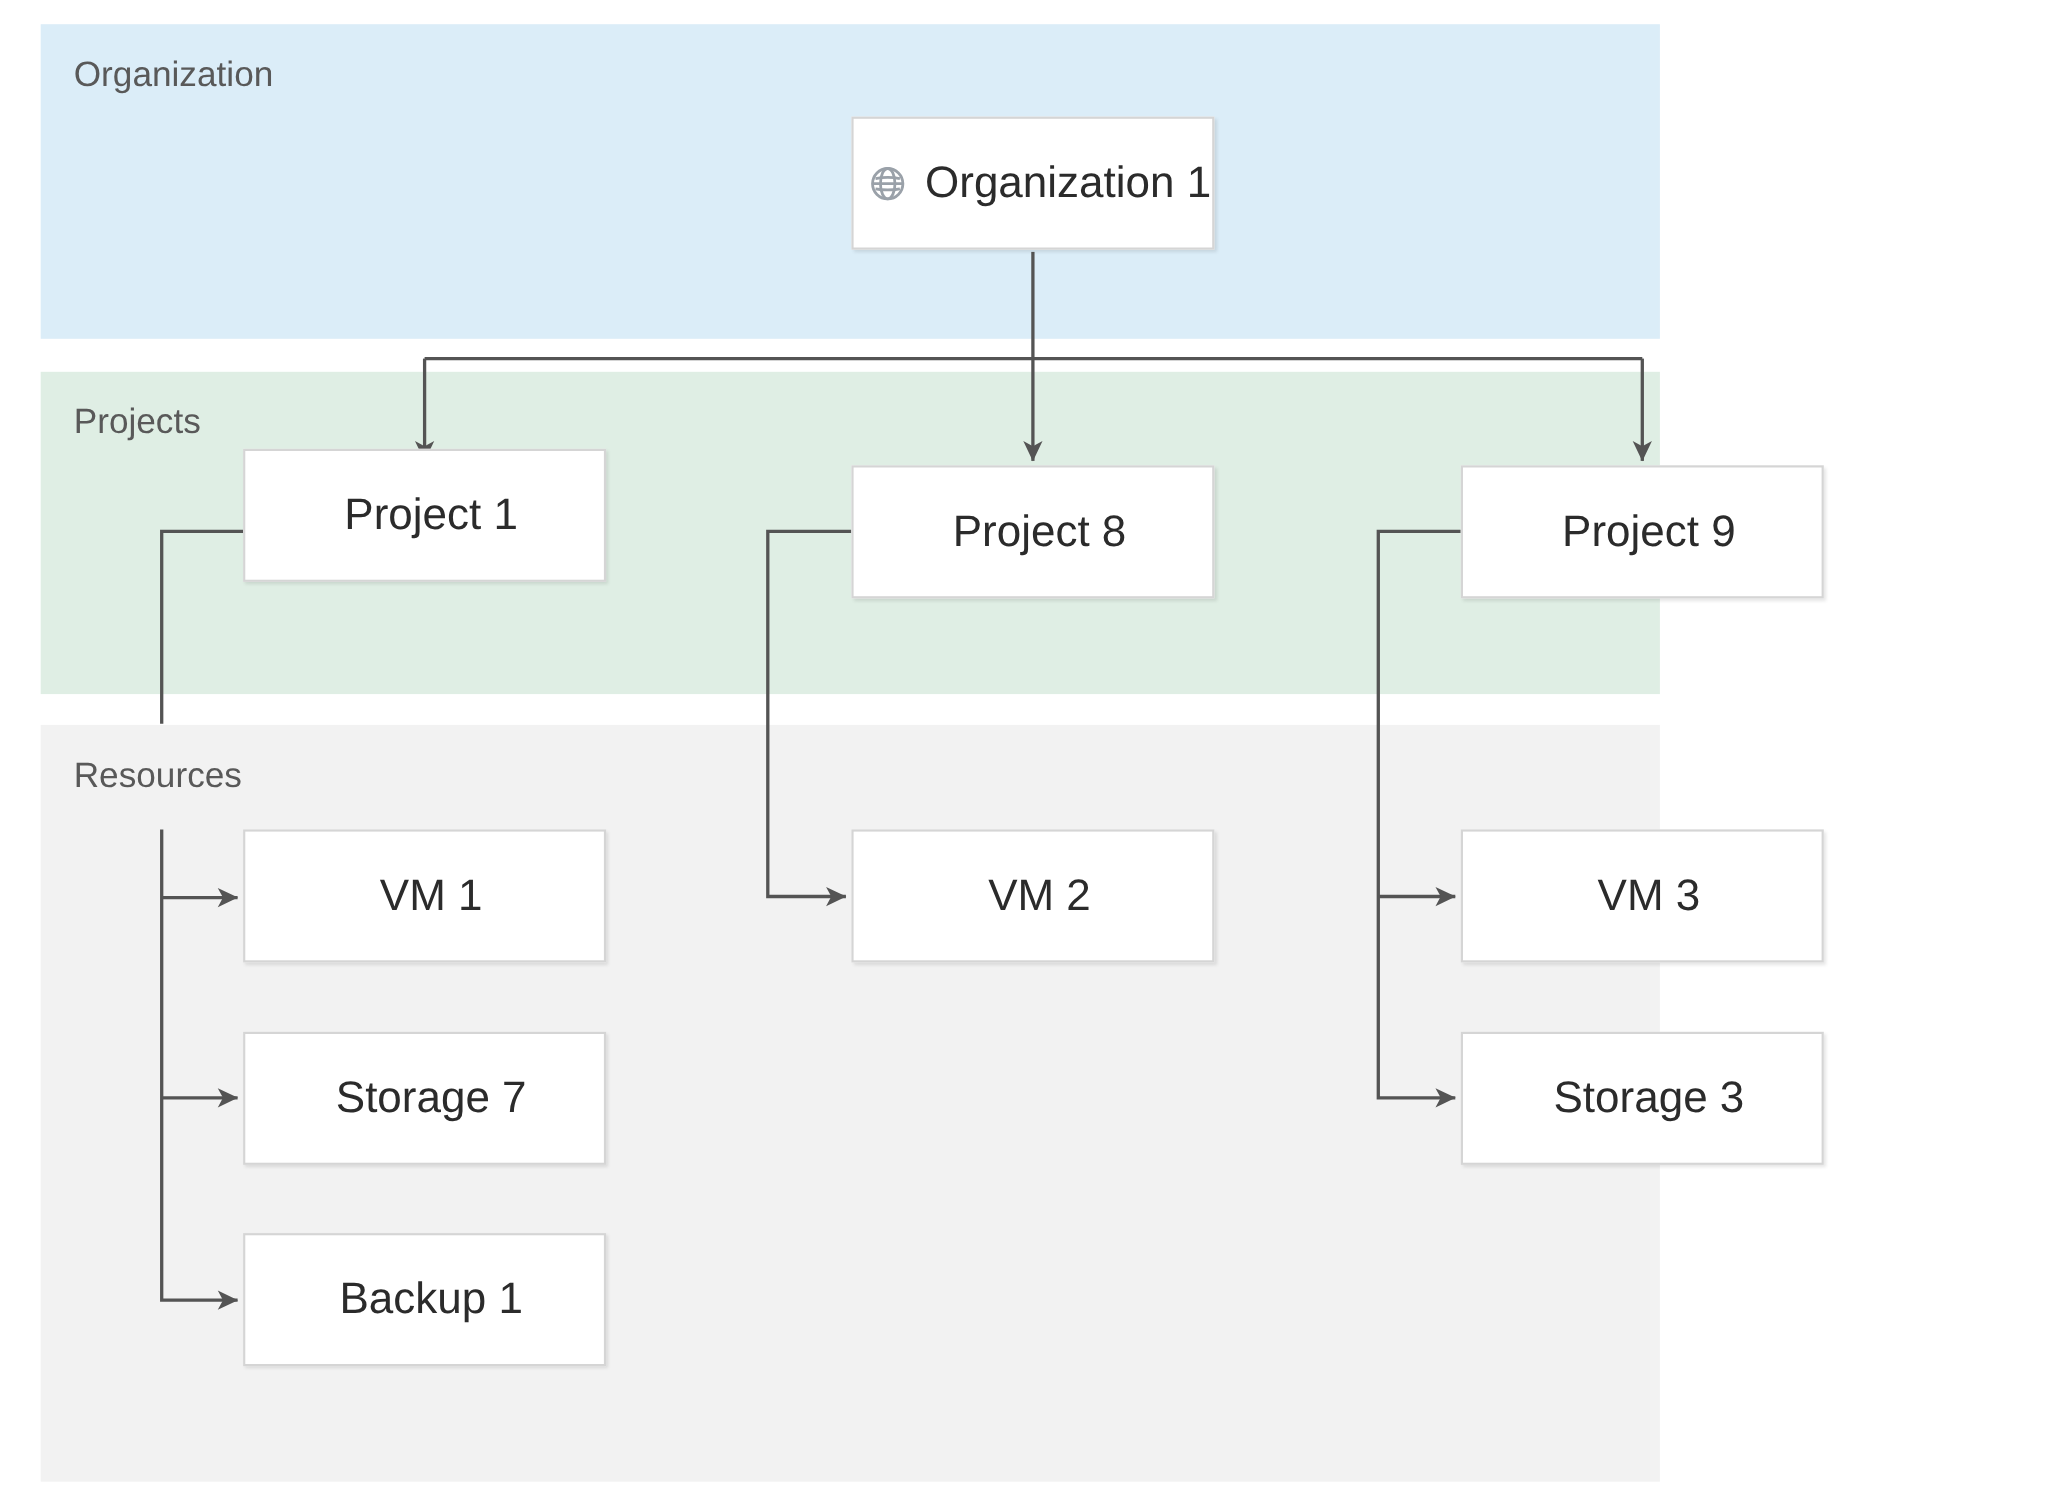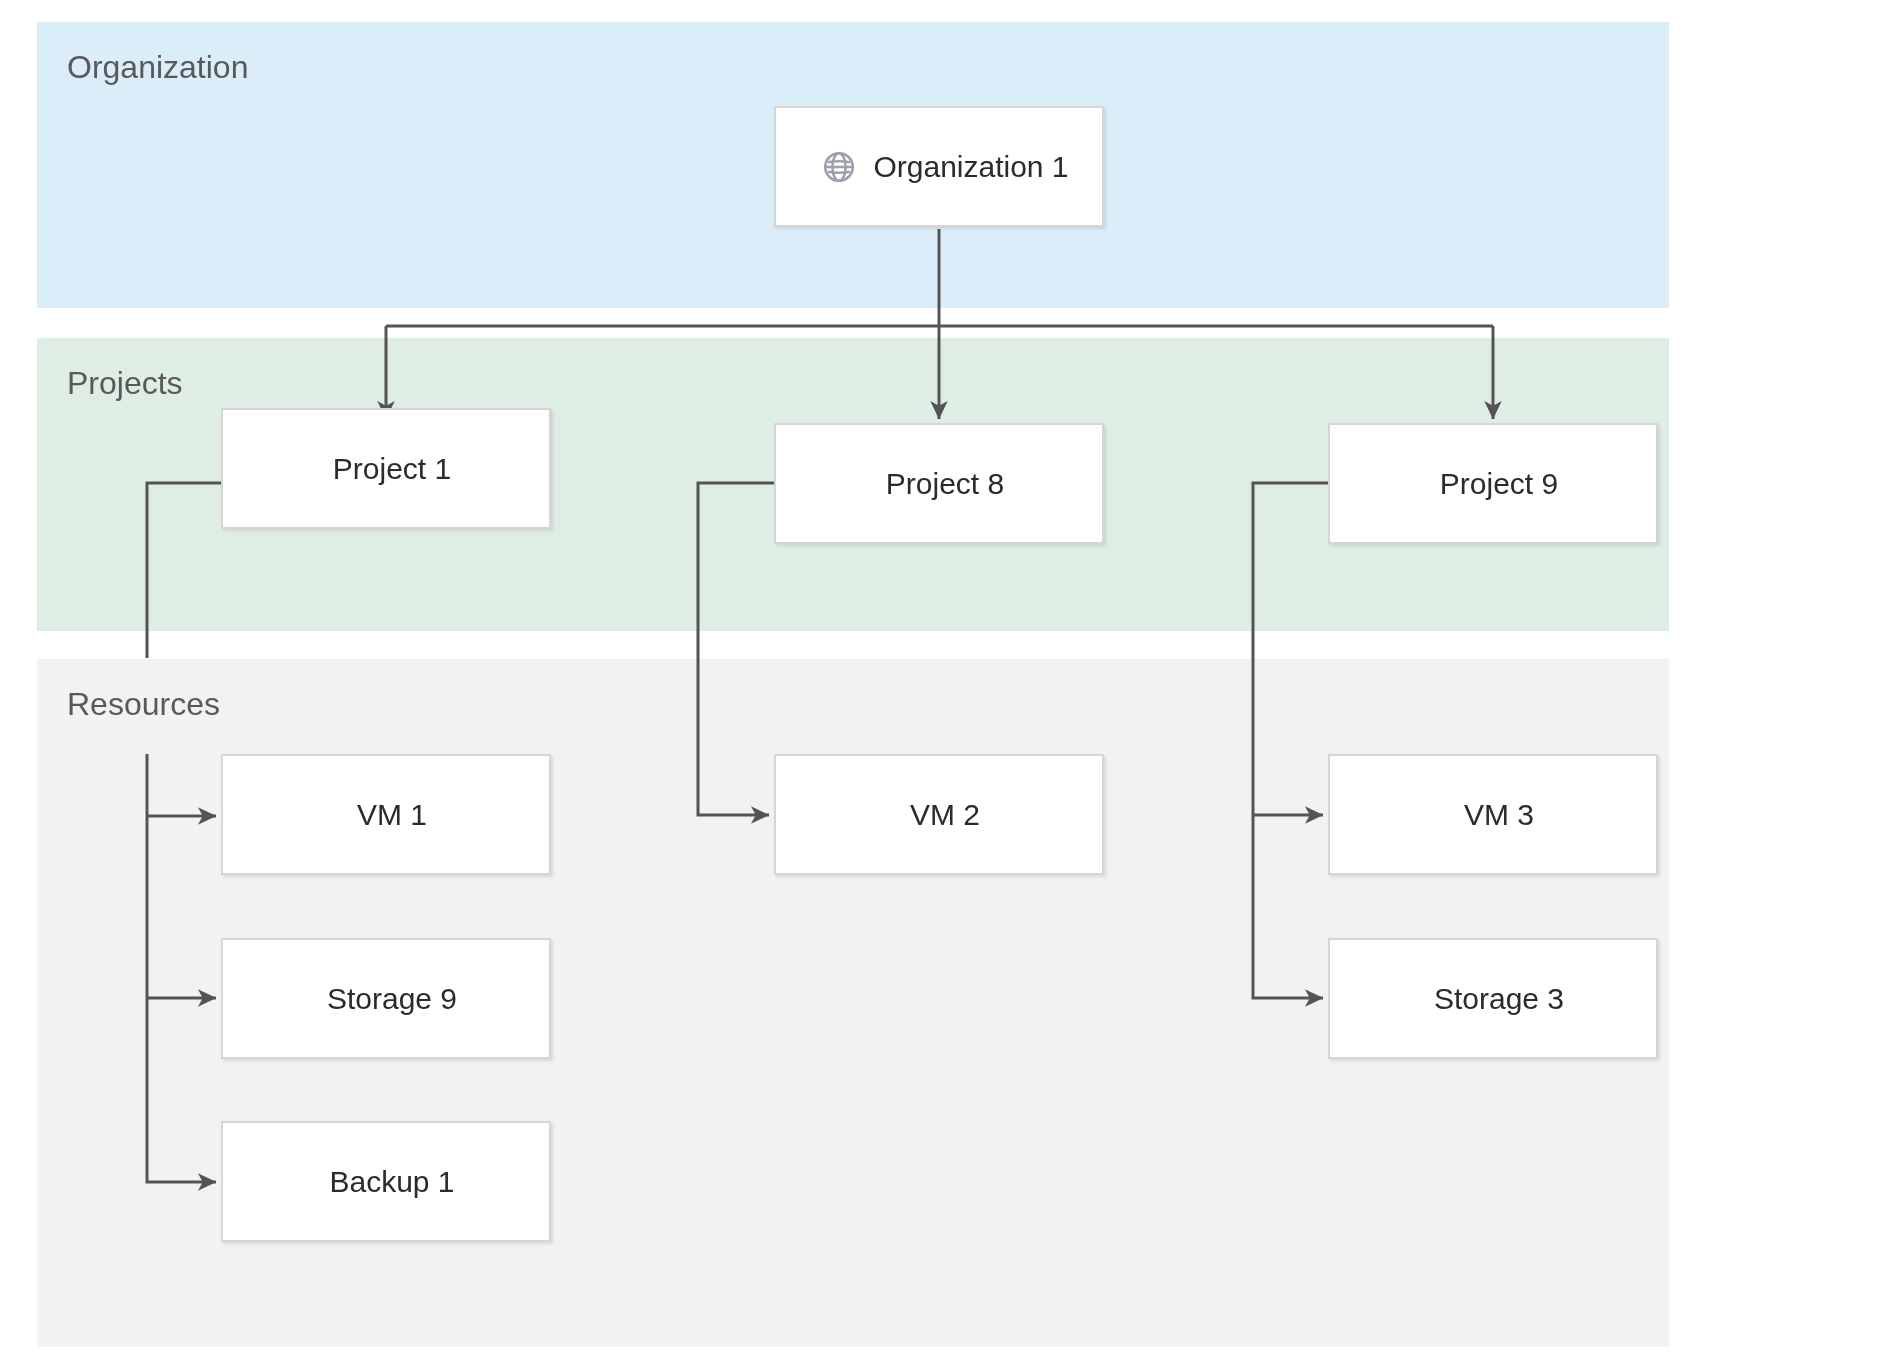--- a/index.html
+++ b/index.html
@@ -14,40 +14,40 @@
     --icon:#9aa1a9;
   }
   html,body{margin:0;padding:0;background:#ffffff;}
   #canvas{
     position:relative;
     width:1884px;height:1358px;
     background:#ffffff;
     font-family:"Liberation Sans","DejaVu Sans",sans-serif;
     overflow:hidden;
   }
-  .band{position:absolute;left:37px;width:1632px;}
+  .band{position:absolute;left:37px;width:1472px;}
   .band-organization{top:22px;height:286px;background:var(--band-organization);}
   .band-projects{top:338px;height:293px;background:var(--band-projects);}
   .band-resources{top:659px;height:688px;background:var(--band-resources);}
   .band-label{
     position:absolute;left:30px;top:28px;
     font-size:32px;line-height:1.1;color:var(--band-label);
     white-space:nowrap;
   }
   #edges{position:absolute;left:0;top:0;z-index:2;}
   #edges path{stroke:var(--connector);stroke-width:3;fill:none;}
   #arrow path{fill:var(--connector);stroke:none;}
   .node{
     position:absolute;z-index:3;
     width:330px;height:121px;box-sizing:border-box;
     background:var(--node-bg);
     border:2px solid var(--node-border);
     box-shadow:2px 2px 3px rgba(0,0,0,0.10);
     display:flex;align-items:center;justify-content:center;
-    font-size:30px;color:var(--node-text);
+    font-size:40px;color:var(--node-text);
     white-space:nowrap;
     padding-left:12px;
   }
   .node .icon{display:inline-flex;margin-right:16px;}
   .node .icon svg{stroke:var(--icon);fill:none;stroke-width:1.7;}
   
   #n-org1{left:774px;top:106px;}
   #n-proj1{left:221px;top:408px;}
   #n-proj2{left:774px;top:423px;}
   #n-proj3{left:1328px;top:423px;}
@@ -125,21 +125,21 @@
     <span>Project 8</span>
   </div>
   <div class="node" id="n-proj3">
     <span>Project 9</span>
   </div>
 
   <div class="node" id="n-vm1">
     <span>VM 1</span>
   </div>
   <div class="node" id="n-storage1">
-    <span>Storage 9</span>
+    <span>Storage 7</span>
   </div>
   <div class="node" id="n-backup1">
     <span>Backup 1</span>
   </div>
 
   <div class="node" id="n-vm2">
     <span>VM 2</span>
   </div>
 
   <div class="node" id="n-vm3">

